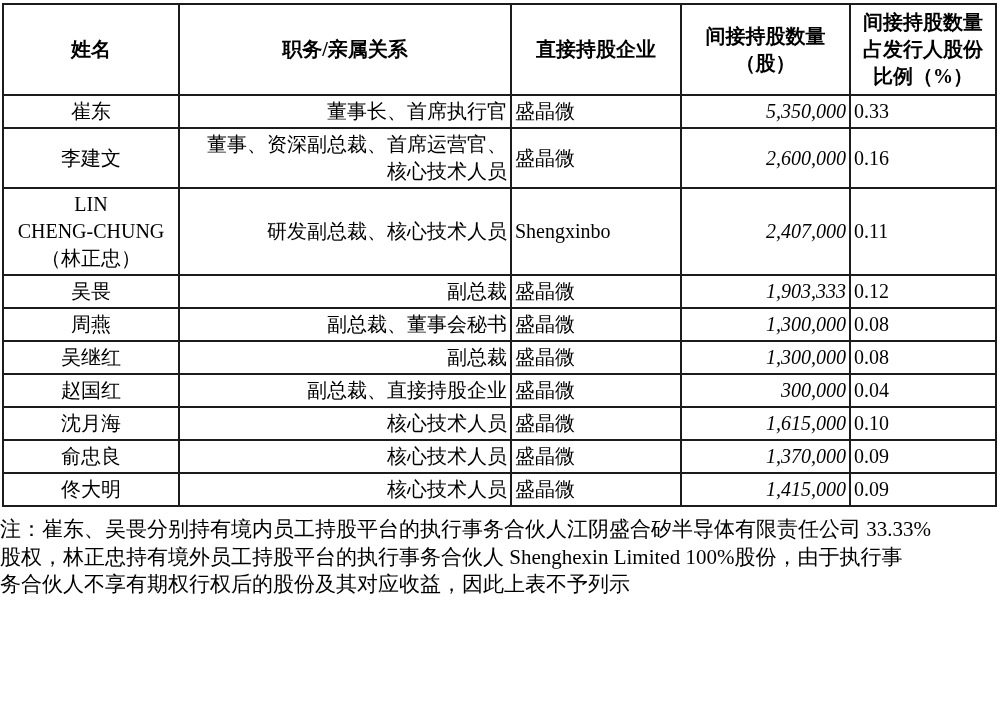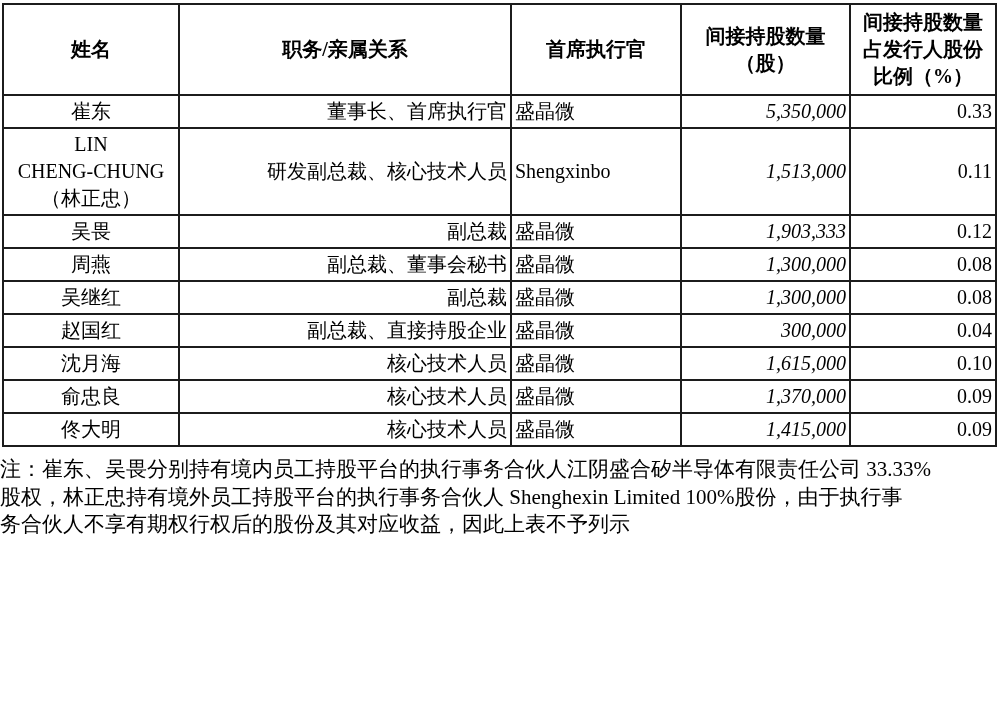--- a/index.html
+++ b/index.html
@@ -50,21 +50,20 @@
     text-align: right;
     white-space: pre-line;
   }
   td.c-comp { text-align: left; }
   td.c-shares {
     text-align: right;
     padding-right: 5px;
     font-style: italic;
   }
   td.c-pct {
-    text-align: right;
     padding-right: 10px;
     margin-left: 26px;
   }
   .footnote {
     margin: 9px 0 0 0;
     font-size: 21px;
     line-height: 1.31;
     white-space: pre-line;
     text-align: left;
   }
@@ -79,45 +78,53 @@
       <col style="width:176px">
       <col style="width:332px">
       <col style="width:170px">
       <col style="width:169px">
       <col style="width:146px">
     </colgroup>
     <thead>
       <tr>
         <th>姓名</th>
         <th>职务/亲属关系</th>
-        <th>首席执行官</th>
+        <th>直接持股企业</th>
         <th>间接持股数量
 （股）</th>
         <th class="h-pct">间接持股数量
 占发行人股份
 比例（%）</th>
       </tr>
     </thead>
     <tbody>
   <tr>
     <td class="c-name">崔东</td>
     <td class="c-pos">董事长、首席执行官</td>
     <td class="c-comp">盛晶微</td>
     <td class="c-shares">5,350,000</td>
     <td class="c-pct">0.33</td>
   </tr>
 
+  <tr>
+    <td class="c-name">李建文</td>
+    <td class="c-pos">董事、资深副总裁、首席运营官、
+核心技术人员</td>
+    <td class="c-comp">盛晶微</td>
+    <td class="c-shares">2,600,000</td>
+    <td class="c-pct">0.16</td>
+  </tr>
 
   <tr>
     <td class="c-name">LIN
 CHENG-CHUNG
 （林正忠）</td>
     <td class="c-pos">研发副总裁、核心技术人员</td>
     <td class="c-comp">Shengxinbo</td>
-    <td class="c-shares">1,513,000</td>
+    <td class="c-shares">2,407,000</td>
     <td class="c-pct">0.11</td>
   </tr>
 
   <tr>
     <td class="c-name">吴畏</td>
     <td class="c-pos">副总裁</td>
     <td class="c-comp">盛晶微</td>
     <td class="c-shares">1,903,333</td>
     <td class="c-pct">0.12</td>
   </tr>

